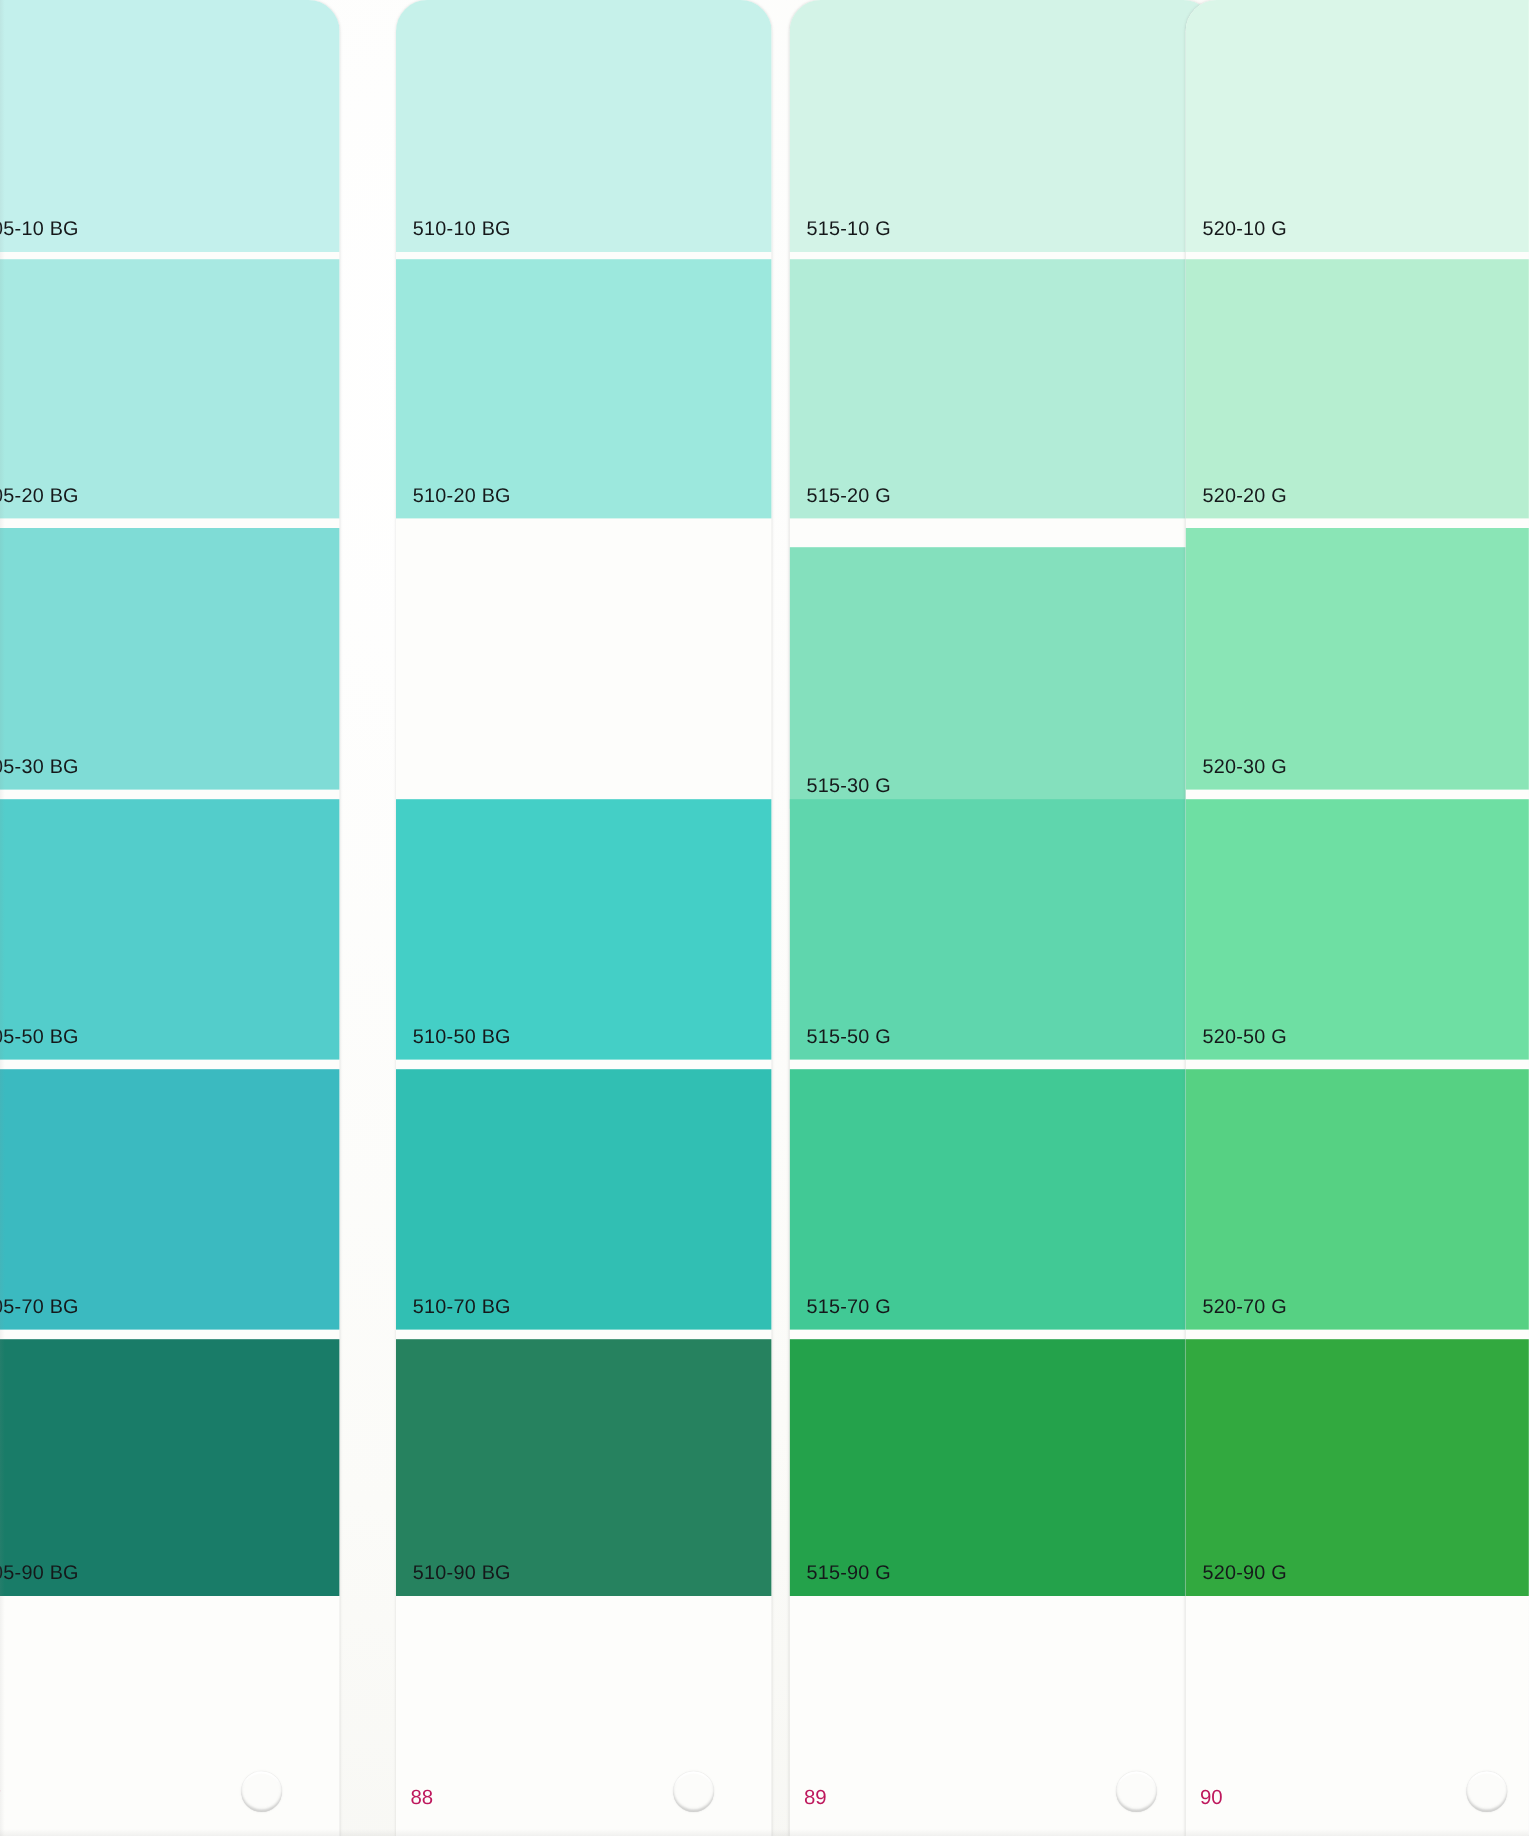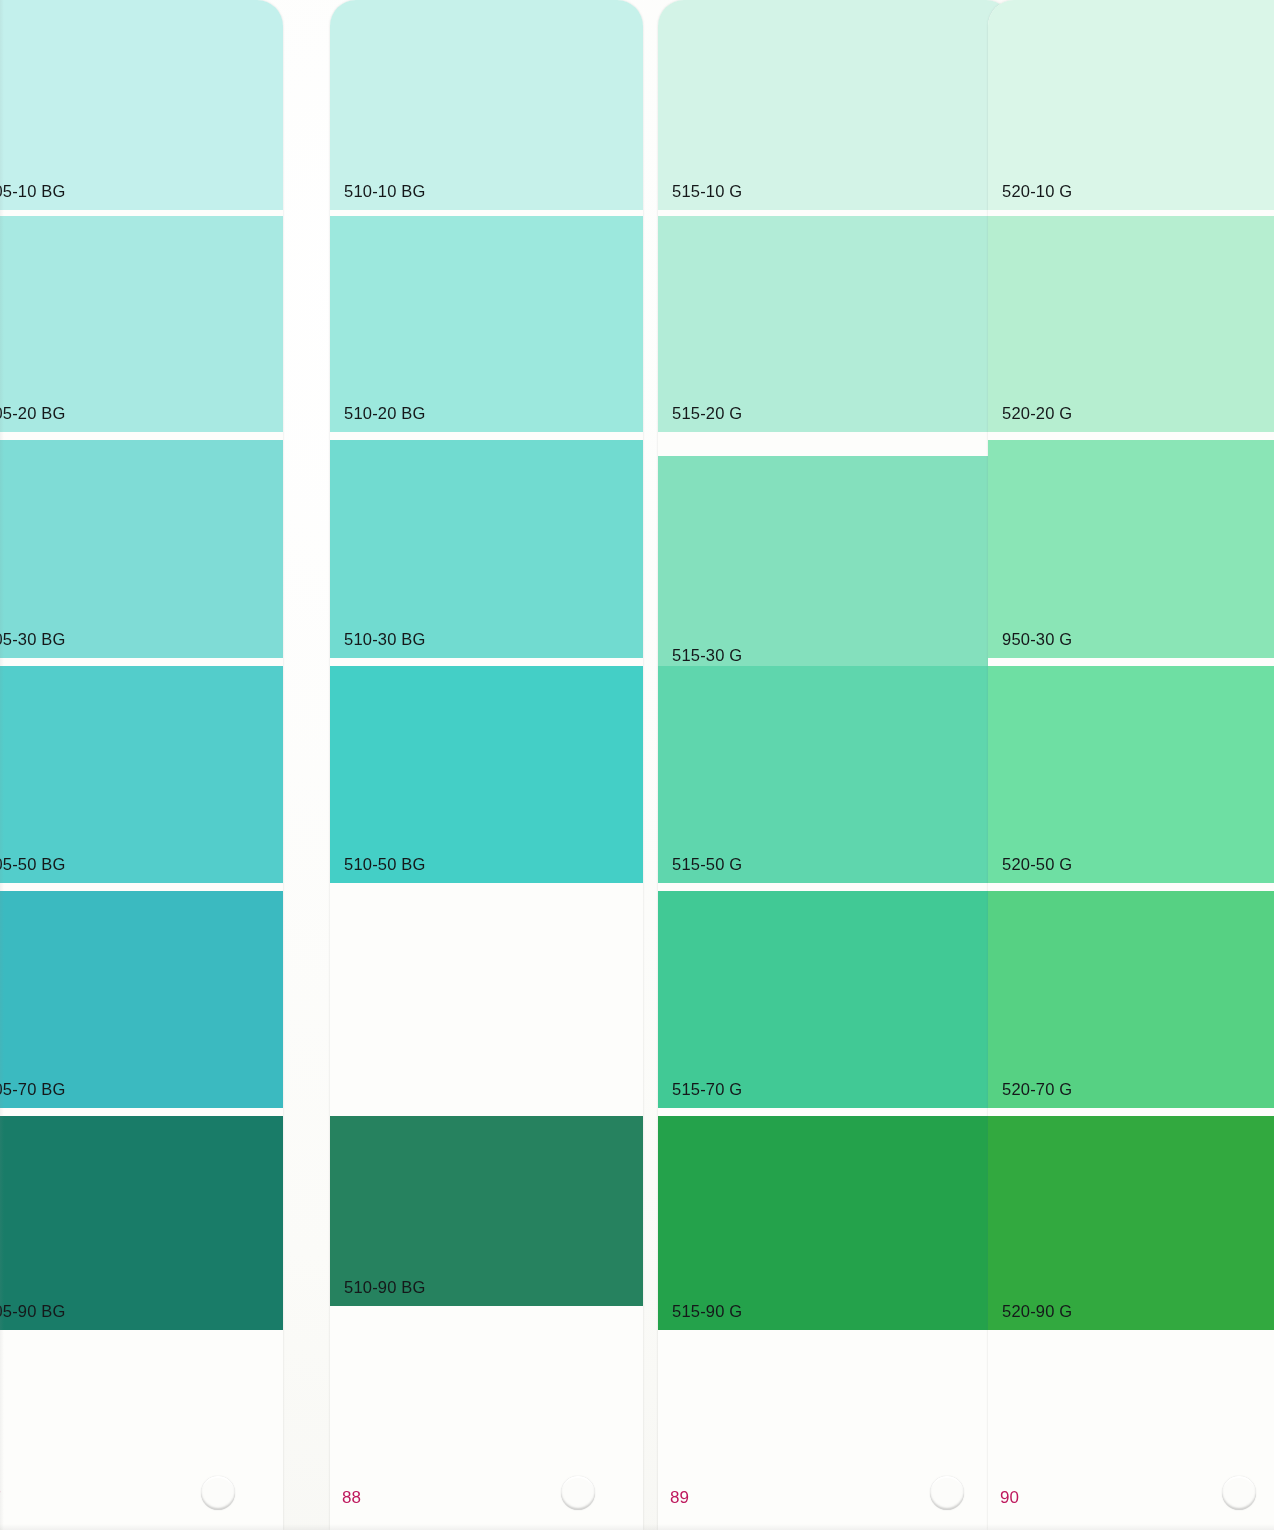--- a/index.html
+++ b/index.html
@@ -129,27 +129,27 @@
       </div>
     </div>
     <div class="strip" style="left: 330px; width: 291px; top: 0px; height: 1530px; padding-left: 22px;">
       <div class="strip-inner">
         <div class="swatch" style="top: 0px; height: 210px; background: rgb(198, 241, 234);">
           <span class="swatch-label">510-10 BG</span>
         </div>
         <div class="swatch" style="top: 216px; height: 216px; background: rgb(156, 232, 221);">
           <span class="swatch-label">510-20 BG</span>
         </div>
-        <div class="swatch" style="top: 440px; height: 218px; background: rgb(113, 219, 208);">
-          <span class="swatch-label">510-30 BG</span>
-        </div>
         <div class="swatch" style="top: 666px; height: 217px; background: rgb(68, 207, 198);">
           <span class="swatch-label">510-50 BG</span>
         </div>
-        <div class="swatch" style="top: 1116px; height: 190px; background: rgb(38, 130, 95);">
+        <div class="swatch" style="top: 891px; height: 217px; background: rgb(49, 191, 179);">
+          <span class="swatch-label">510-70 BG</span>
+        </div>
+        <div class="swatch" style="top: 1116px; height: 214px; background: rgb(38, 130, 95);">
           <span class="swatch-label">510-90 BG</span>
         </div>
         <div class="page-number" style="left: 12px; bottom: 22px;">88</div>
         <div class="punch-hole" style="right: 48px; bottom: 20px;"></div>
       </div>
     </div>
     <div class="strip" style="left: 658px; width: 354px; top: 0px; height: 1530px;">
       <div class="strip-inner">
         <div class="swatch" style="top: 0px; height: 210px; background: rgb(211, 243, 231);">
           <span class="swatch-label">515-10 G</span>
@@ -175,21 +175,21 @@
     </div>
     <div class="strip" style="left: 988px; width: 316px; top: 0px; height: 1530px;">
       <div class="strip-inner">
         <div class="swatch" style="top: 0px; height: 210px; background: rgb(218, 246, 232);">
           <span class="swatch-label">520-10 G</span>
         </div>
         <div class="swatch" style="top: 216px; height: 216px; background: rgb(182, 238, 208);">
           <span class="swatch-label">520-20 G</span>
         </div>
         <div class="swatch" style="top: 440px; height: 218px; background: rgb(138, 229, 182);">
-          <span class="swatch-label">950-30 G</span>
+          <span class="swatch-label">520-30 G</span>
         </div>
         <div class="swatch" style="top: 666px; height: 217px; background: rgb(110, 223, 163);">
           <span class="swatch-label">520-50 G</span>
         </div>
         <div class="swatch" style="top: 891px; height: 217px; background: rgb(86, 209, 131);">
           <span class="swatch-label">520-70 G</span>
         </div>
         <div class="swatch" style="top: 1116px; height: 214px; background: rgb(50, 169, 63);">
           <span class="swatch-label">520-90 G</span>
         </div>

